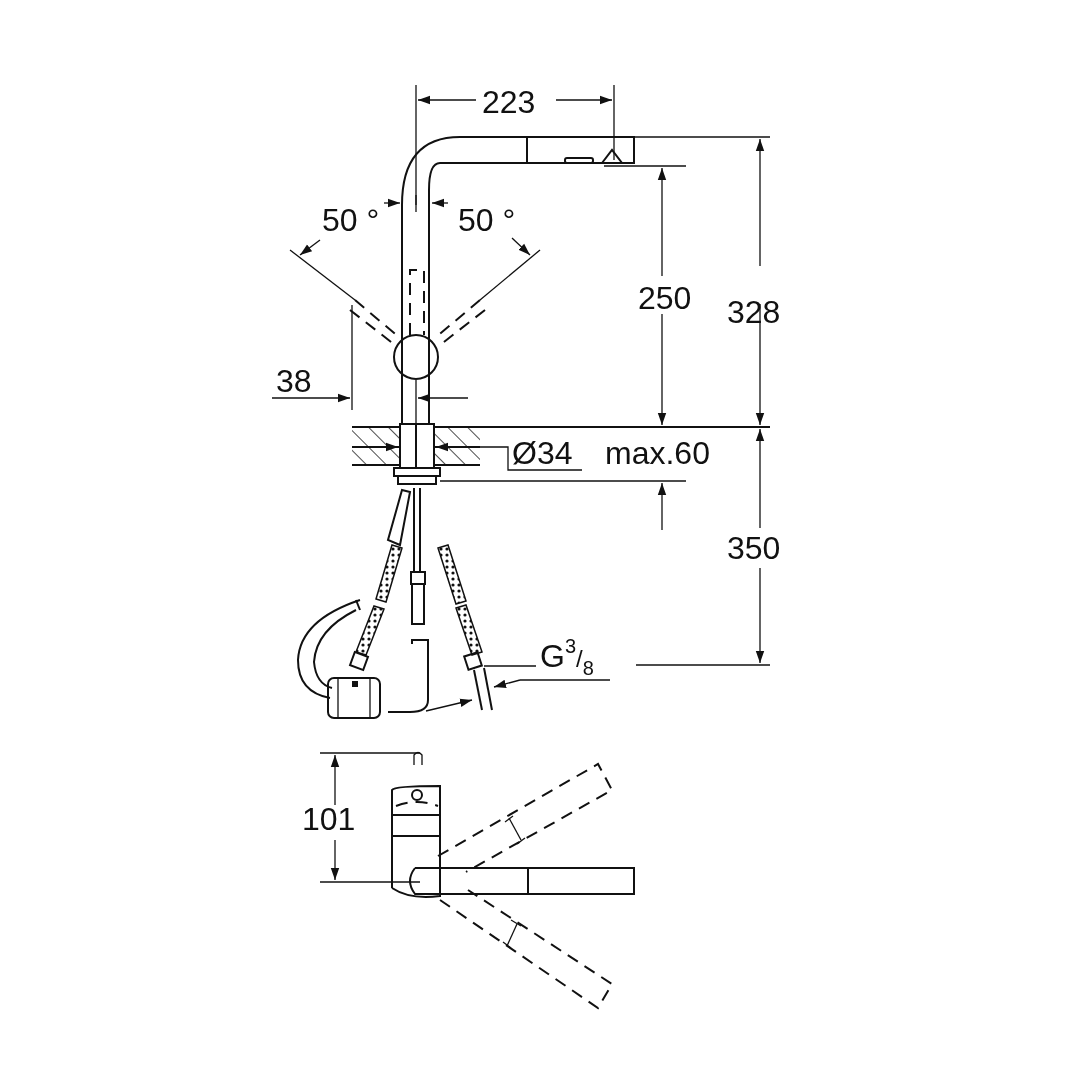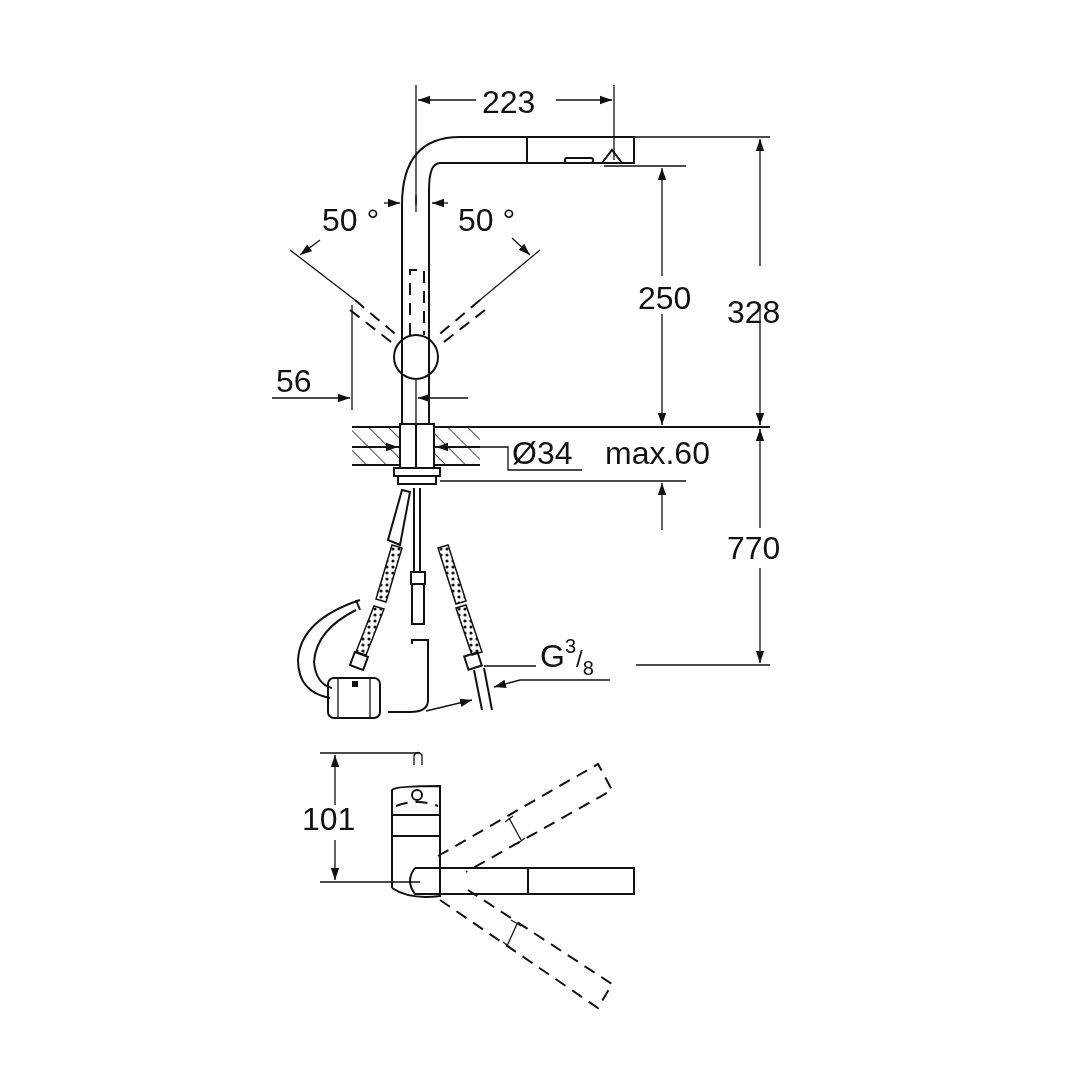--- a/index.html
+++ b/index.html
@@ -150,23 +150,23 @@
     <line class="thin" x1="517" y1="844" x2="525" y2="838"></line>
     <line class="thin" x1="517" y1="924" x2="507" y2="946"></line>
     <line class="thin" x1="511" y1="920" x2="521" y2="926"></line>
     <line class="thin" x1="503" y1="942" x2="511" y2="948"></line>
   </g>
 </svg>
 
 <div class="lbl" style="left:482px;top:86px;">223</div>
 <div class="lbl" style="left:322px;top:204px;">50 °</div>
 <div class="lbl" style="left:458px;top:204px;">50 °</div>
-<div class="lbl" style="left:276px;top:365px;">56</div>
+<div class="lbl" style="left:276px;top:365px;">38</div>
 <div class="lbl" style="left:638px;top:282px;">250</div>
 <div class="lbl" style="left:727px;top:268px;margin-top:28px;">328</div>
 <div class="lbl" style="left:512px;top:437px;">Ø34</div>
 <div class="lbl" style="left:605px;top:437px;">max.60</div>
-<div class="lbl" style="left:727px;top:532px;">770</div>
+<div class="lbl" style="left:727px;top:532px;">350</div>
 <div class="lbl" style="left:540px;top:640px;text-align:center;">
   <span>G</span><span class="sup">3</span><span style="font-size:24px;">/</span><span class="sub">8</span>
 </div>
 <div class="lbl" style="left:302px;top:803px;">101</div>
 </div>
 
 </body></html>

